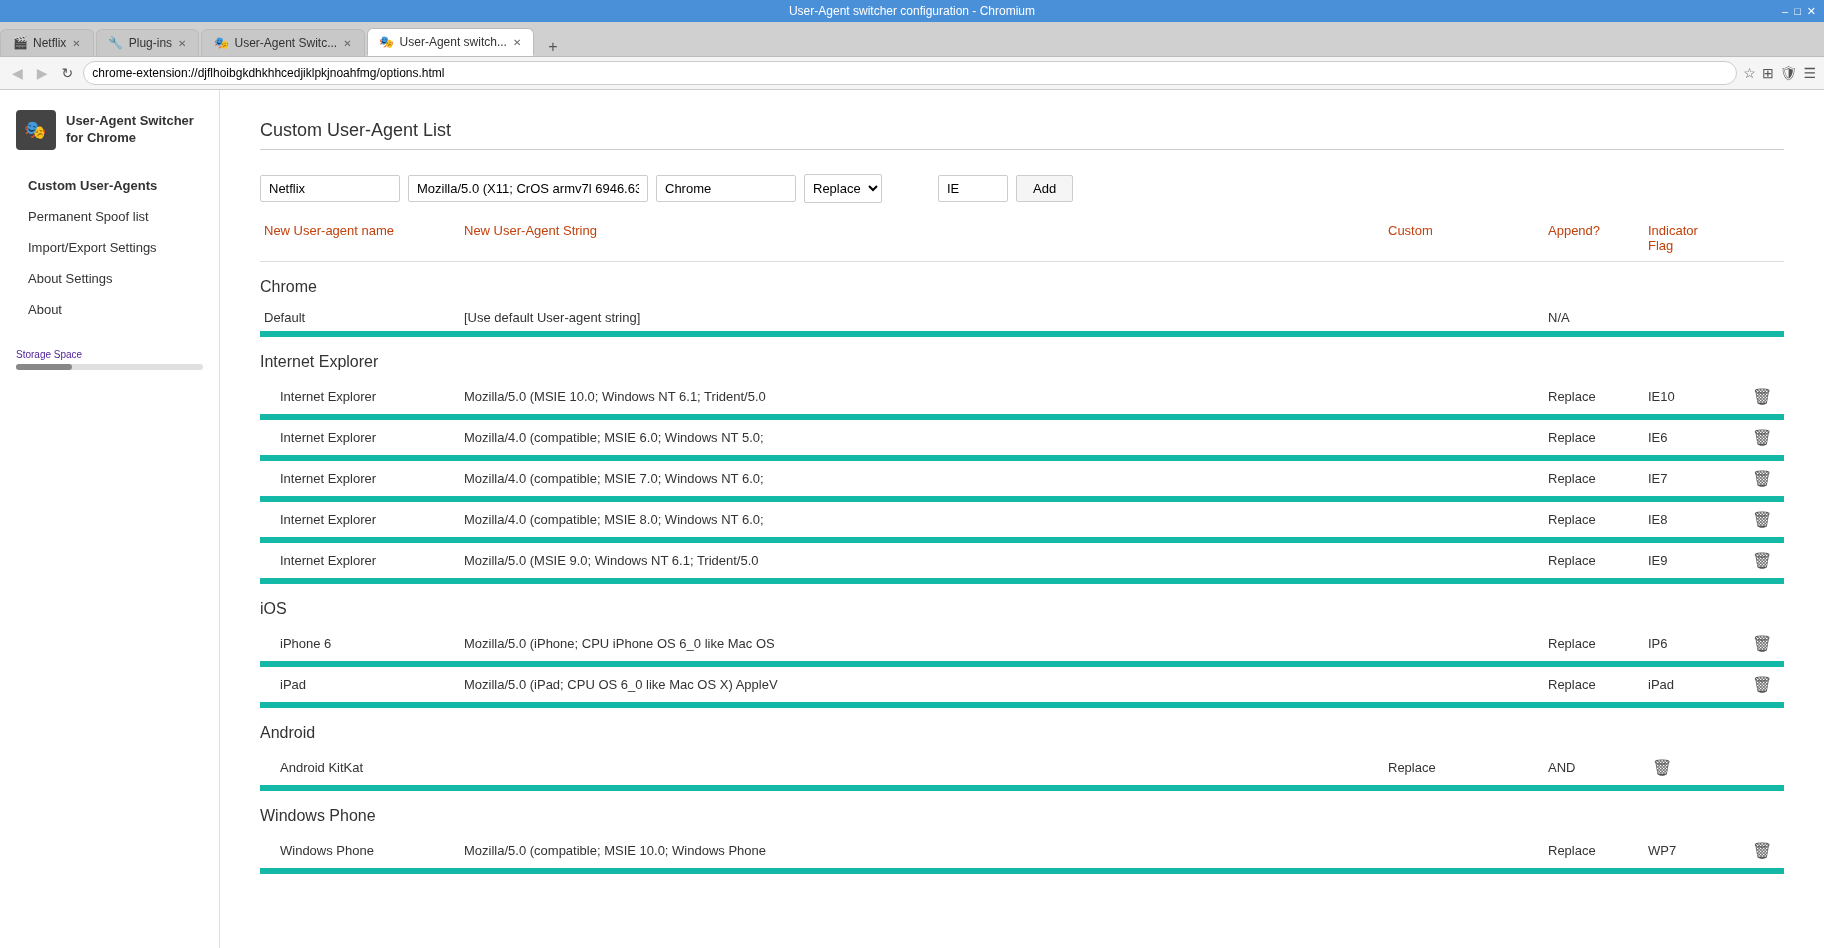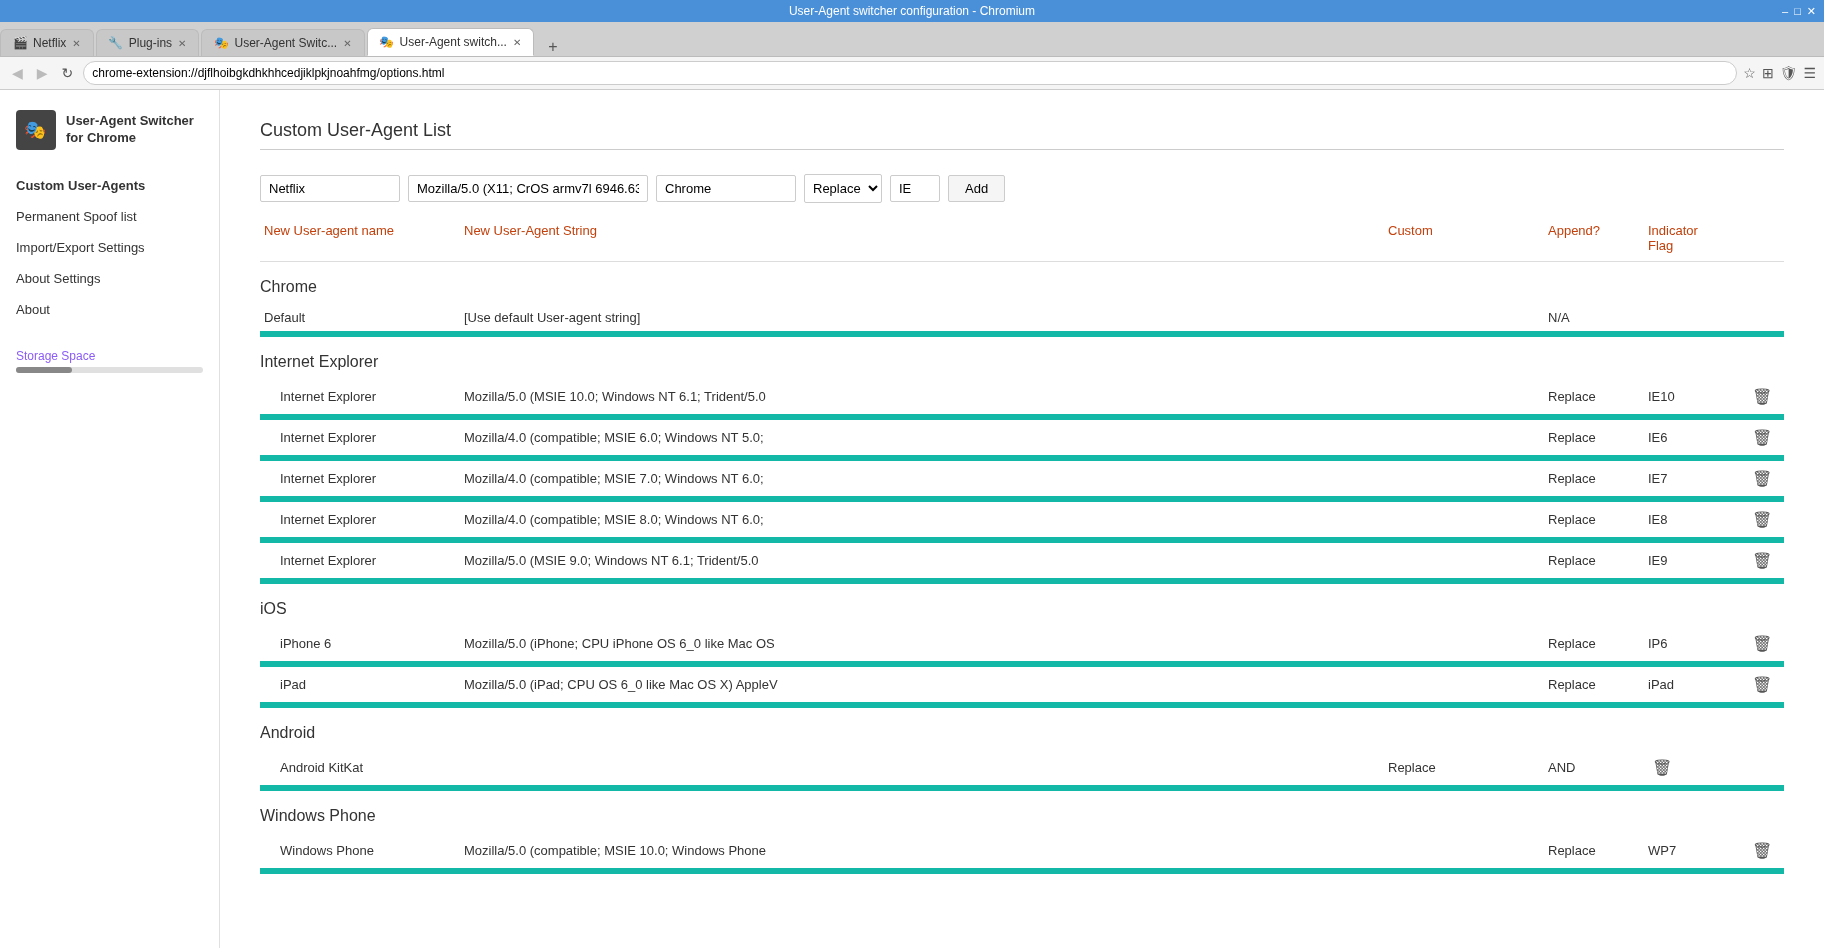--- a/index.html
+++ b/index.html
@@ -103,31 +103,31 @@
       background: #444;
       border-radius: 4px;
       display: flex;
       align-items: center;
       justify-content: center;
       font-size: 18px;
     }
     .logo-text { font-size: 13px; font-weight: bold; line-height: 1.3; color: #333; }
     .sidebar-nav { padding: 0; }
     .sidebar-item {
-      padding: 8px 16px;
+      padding: 8px 28px;
       cursor: pointer;
       color: #333;
       font-size: 13px;
     }
     .sidebar-item.active { font-weight: bold; }
     .sidebar-storage {
       padding: 16px;
       margin-top: 8px;
     }
-    .sidebar-storage-label { font-size: 12px; color: #8b5cf6; margin-bottom: 4px; }
+    .sidebar-storage-label { font-size: 10px; color: #4c1d95; margin-bottom: 4px; }
     .storage-bar { height: 6px; background: #e0e0e0; border-radius: 3px; }
     .storage-fill { height: 6px; background: #888; border-radius: 3px; width: 30%; }
 
     
     .main-content {
       flex: 1;
       padding: 30px 40px;
       overflow-y: auto;
     }
     .page-title {
@@ -148,21 +148,21 @@
     .form-row input[type="text"] {
       padding: 5px 8px;
       border: 1px solid #ccc;
       border-radius: 2px;
       font-size: 13px;
       outline: none;
     }
     .form-row input.name-input { width: 140px; }
     .form-row input.string-input { width: 240px; }
     .form-row input.group-input { width: 140px; }
-    .form-row input.indicator-input { width: 50px; }
+    .form-row input.indicator-input { width: 70px; margin-left: 48px; }
     .form-row select {
       padding: 5px 4px;
       border: 1px solid #ccc;
       border-radius: 2px;
       font-size: 13px;
       background: white;
     }
     .add-btn {
       padding: 5px 16px;
       background: #f5f5f5;

